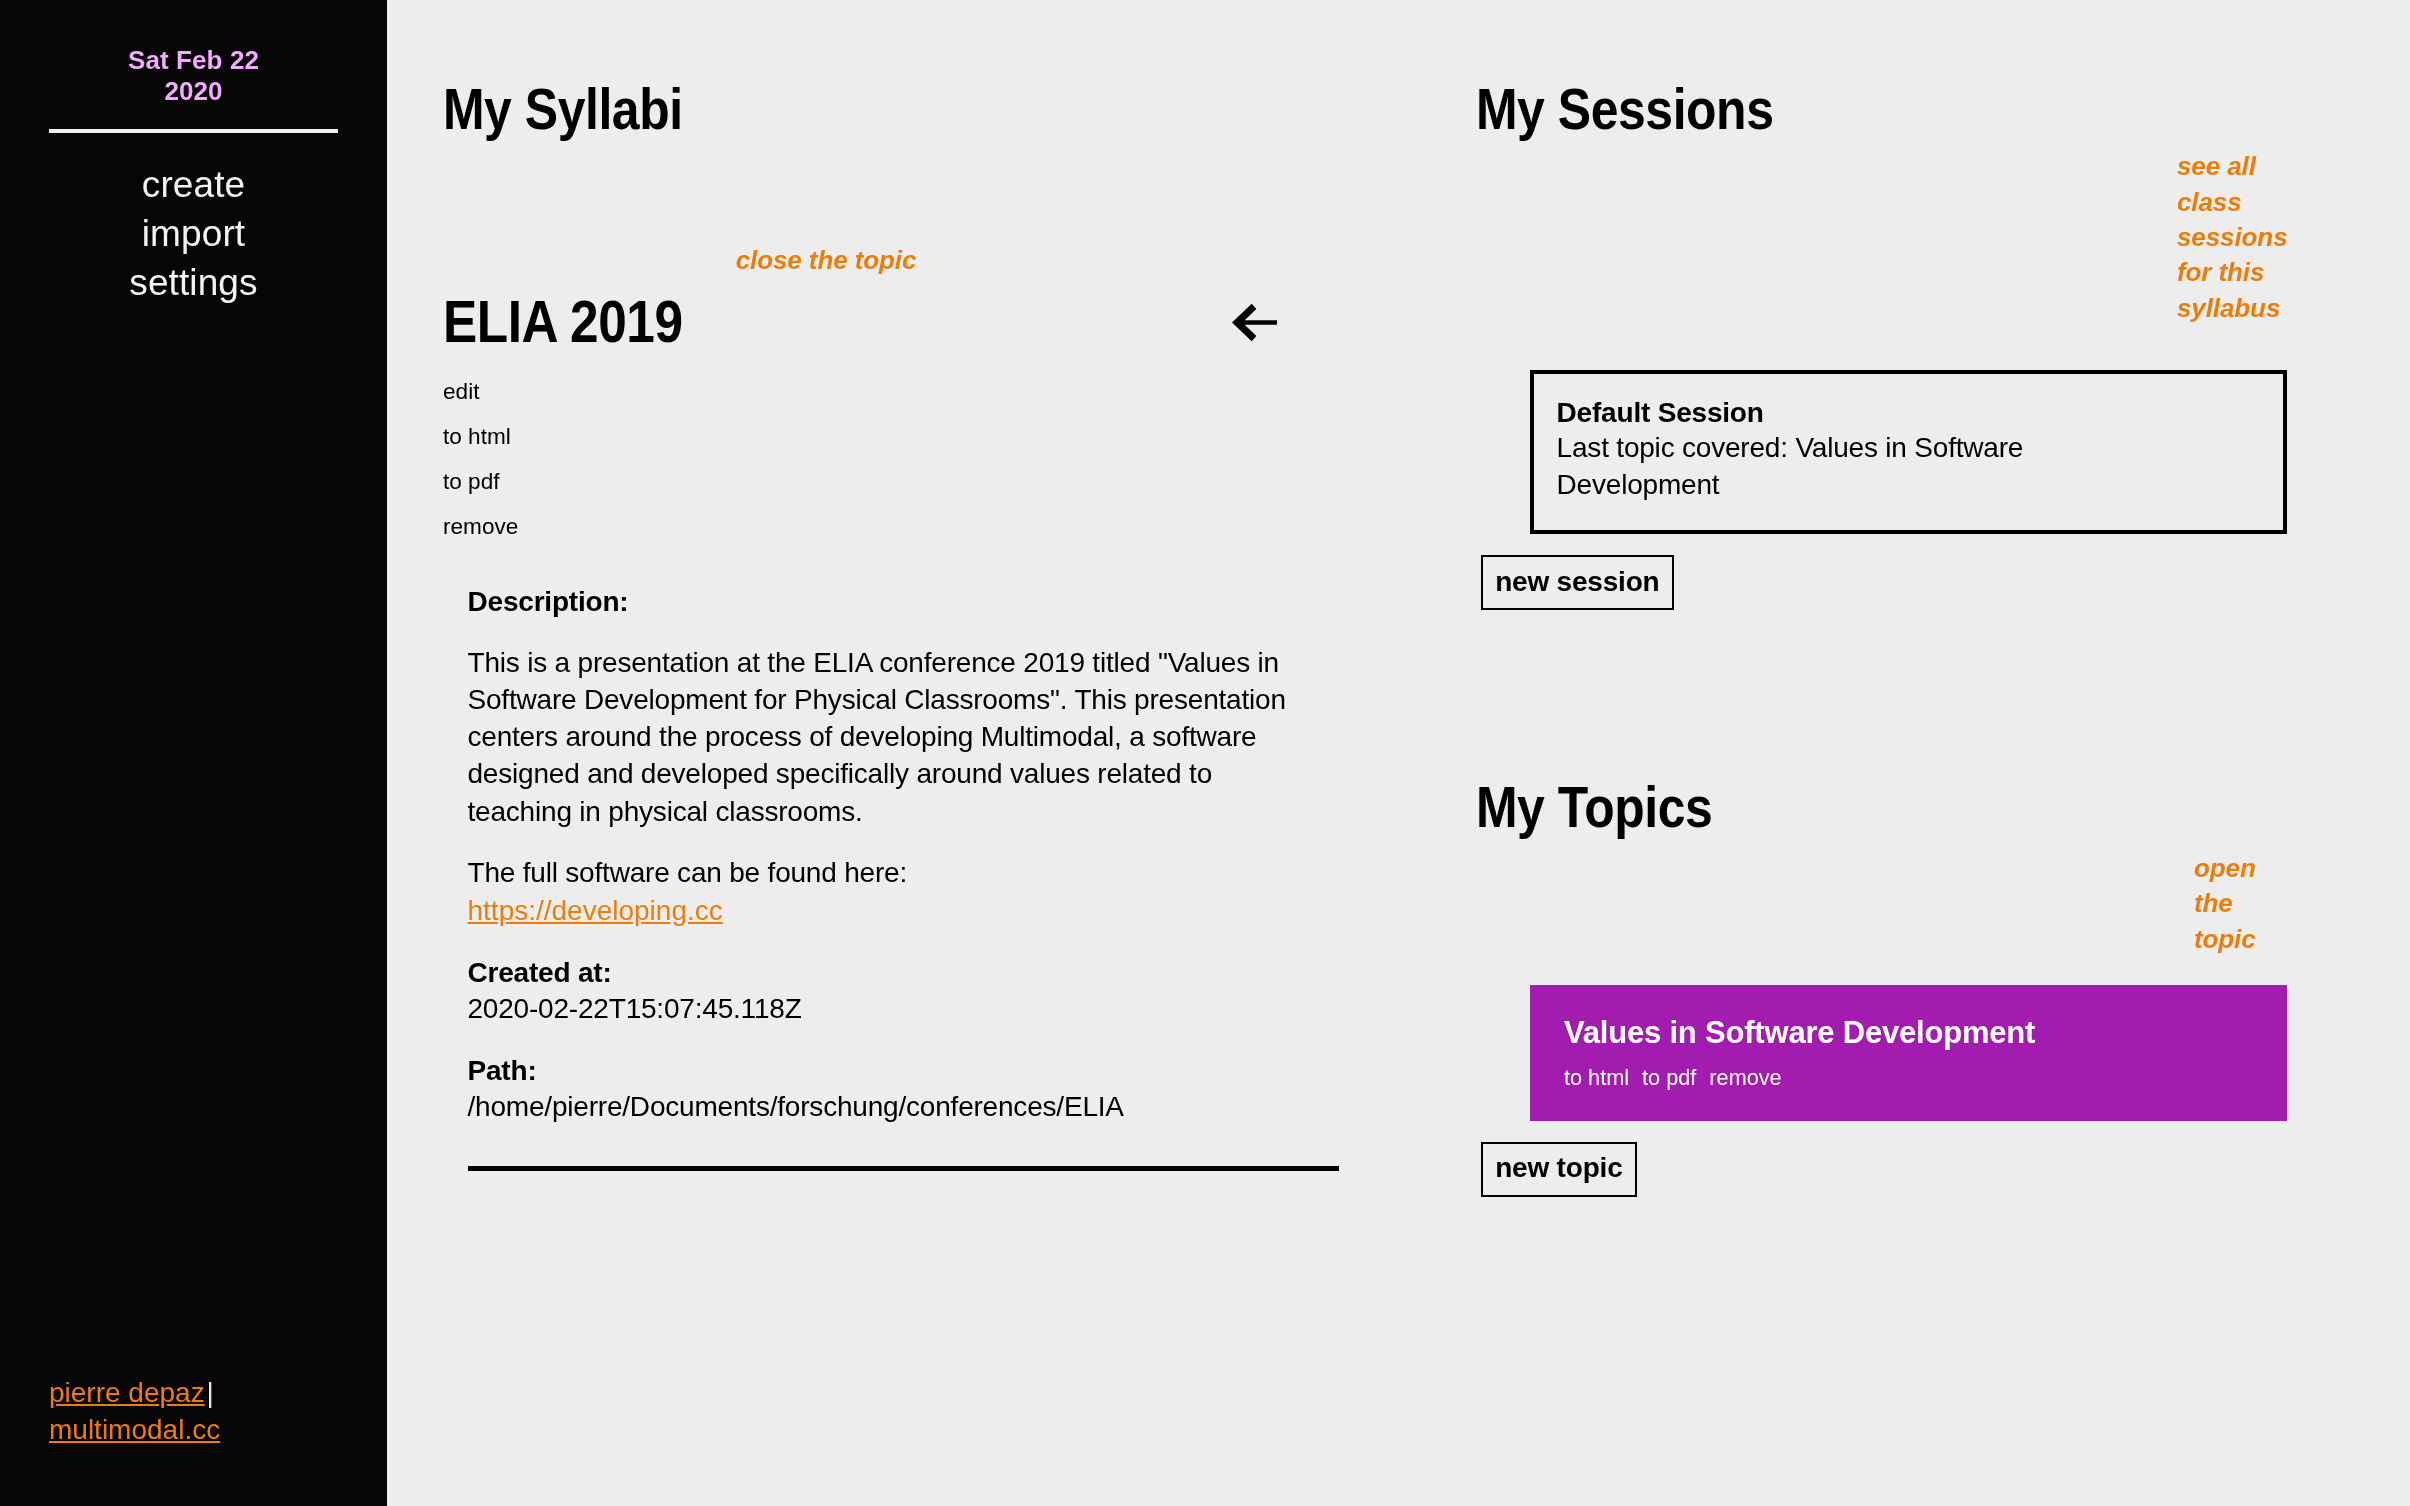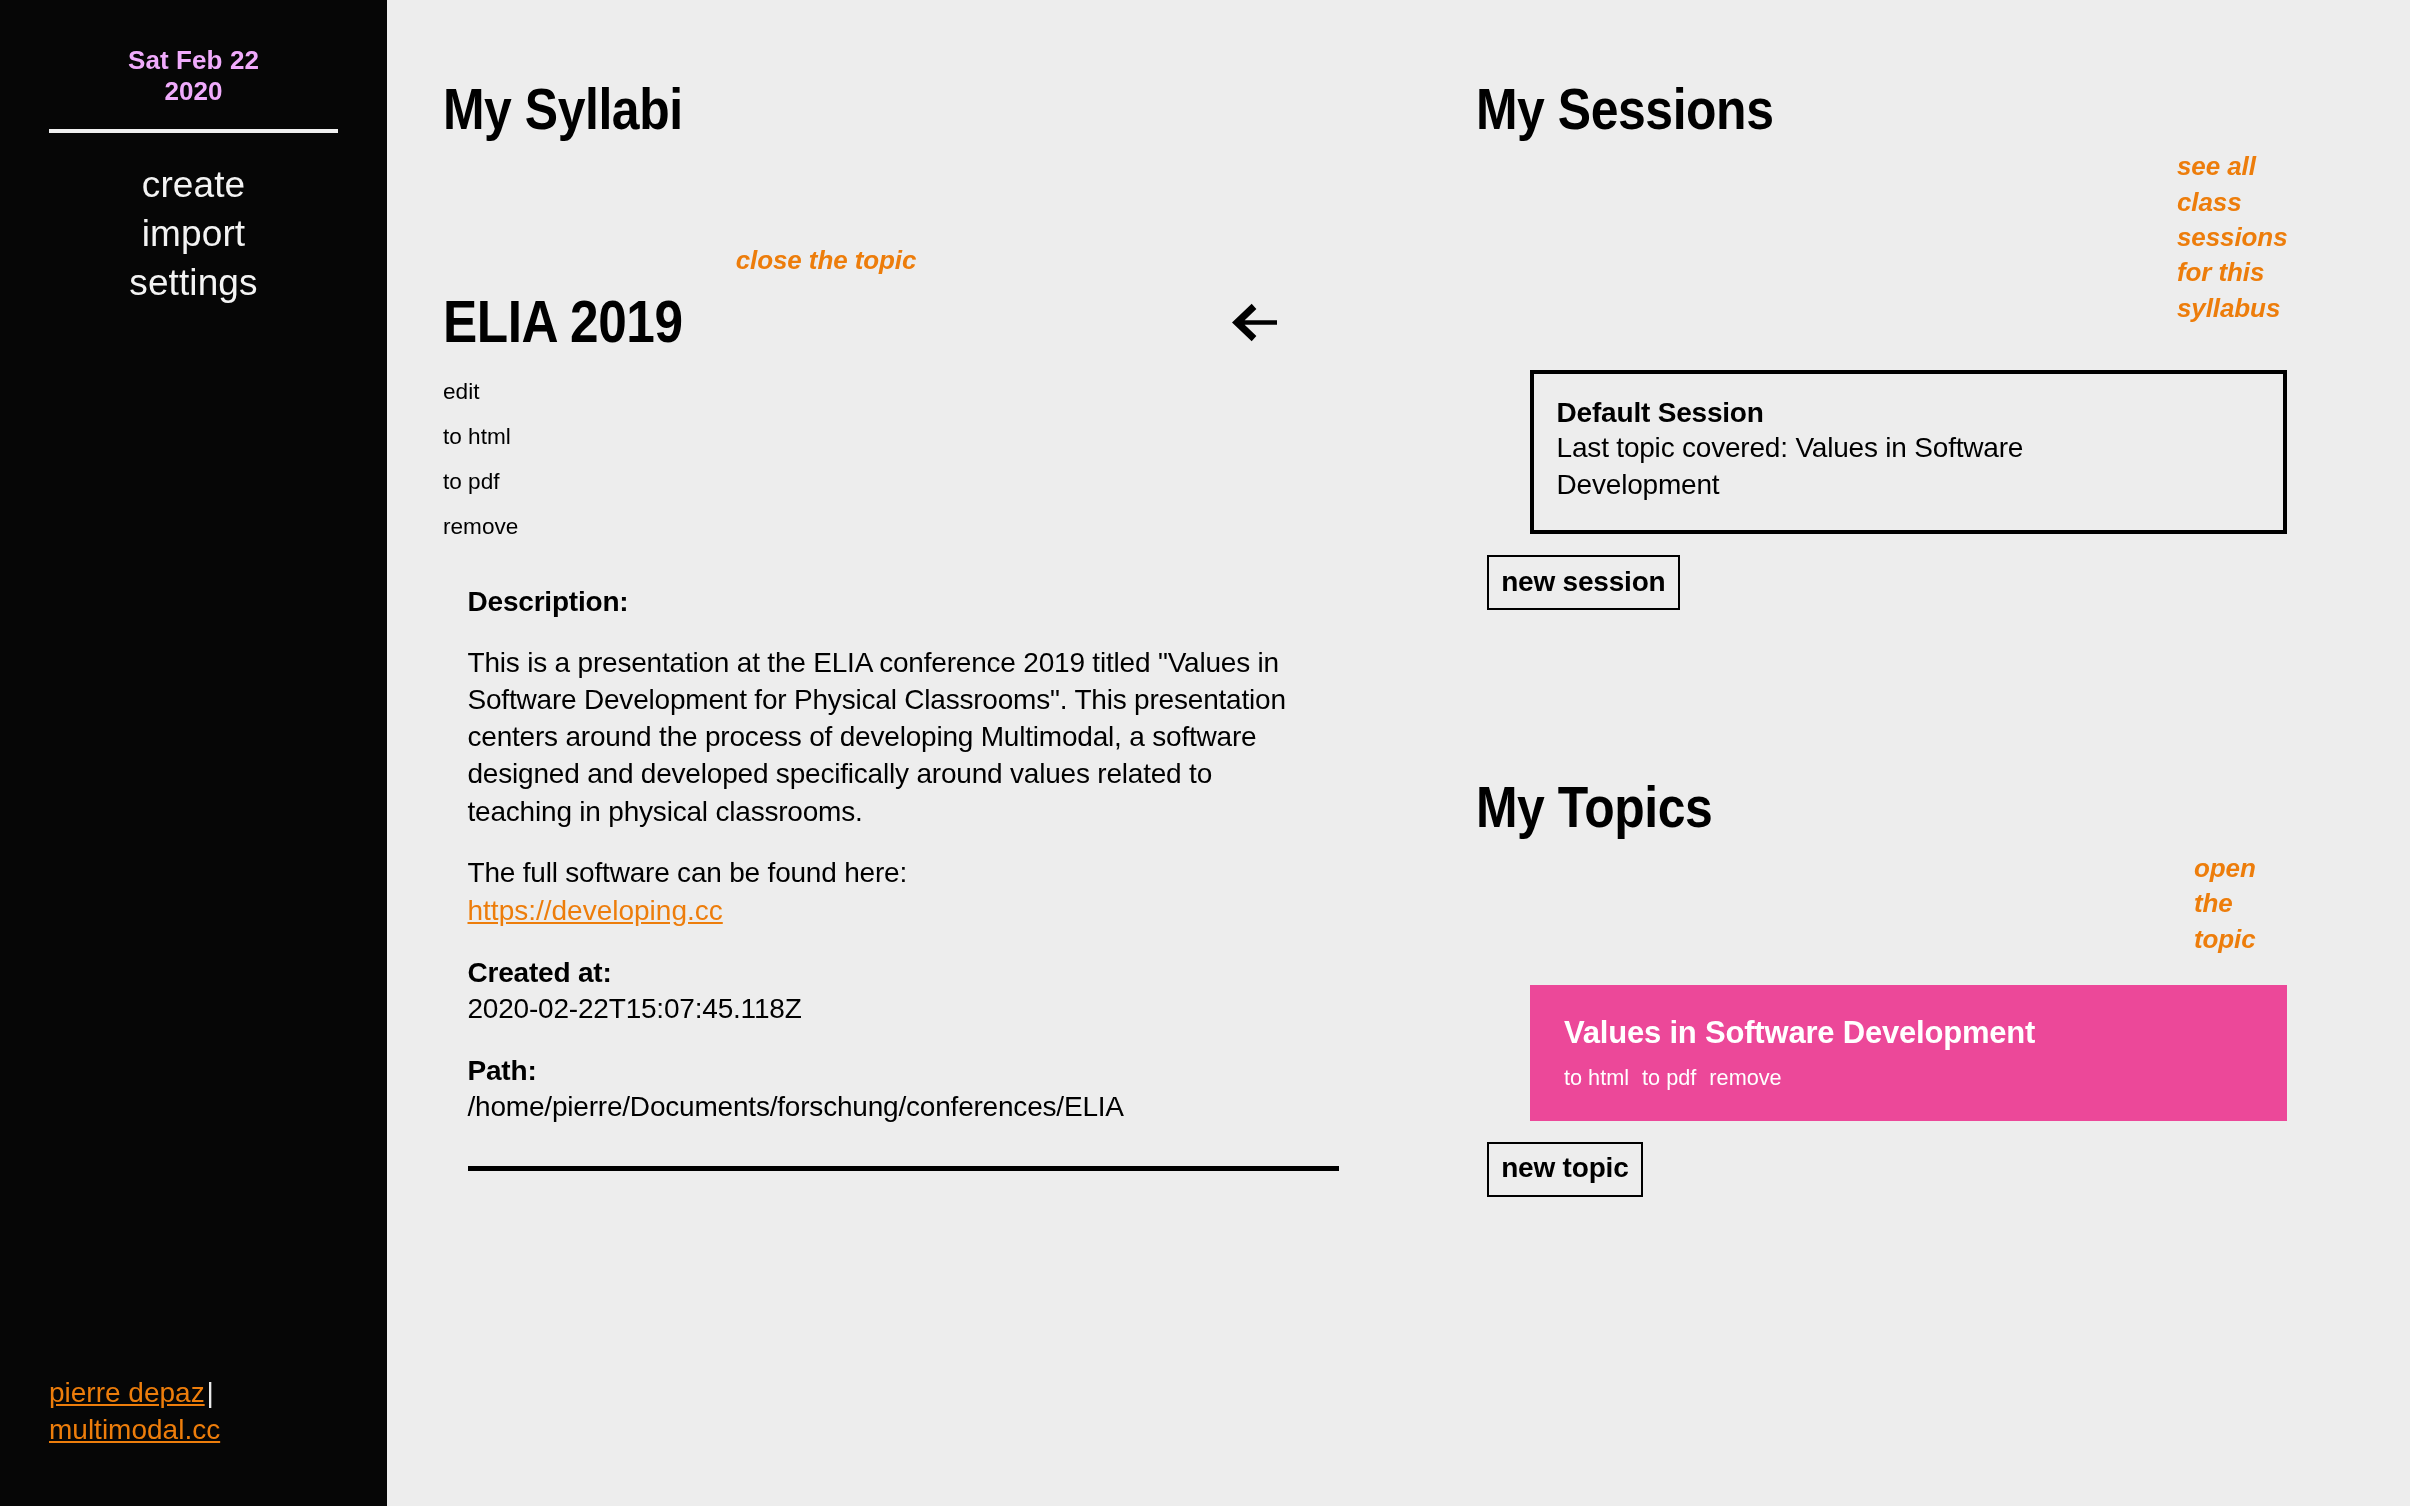--- a/index.html
+++ b/index.html
@@ -248,21 +248,21 @@
   .card-sub {
     font-size: 28px;
     line-height: 1.32;
     letter-spacing: -0.2px;
     max-width: 574px;
   }
 
   .card-dark {
     margin-top: 28px;
     margin-left: 54px;
-    background: #ec4899;
+    background: #a21caf;
     color: #fff;
     border: none;
     padding: 28px 34px 30px 34px;
     min-height: 98px;
     cursor: pointer;
   }
   .card-dark .card-title {
     font-size: 31px;
     font-weight: 700;
     letter-spacing: -0.2px;
@@ -272,21 +272,21 @@
     gap: 13px;
     margin-top: 13px;
     font-size: 21.7px;
     color: #fff;
   }
   .card-dark .card-actions span { cursor: pointer; }
 
   .ghost-btn {
     display: inline-block;
     margin-top: 21px;
-    margin-left: 11px;
+    margin-left: 5px;
     border: 2.8px solid #000;
     background: transparent;
     font-family: "Liberation Sans", sans-serif;
     font-weight: 700;
     font-size: 28px;
     line-height: 1;
     letter-spacing: -0.2px;
     padding: 10.4px 12.2px 12.2px 12.2px;
     cursor: pointer;
     color: #000;

